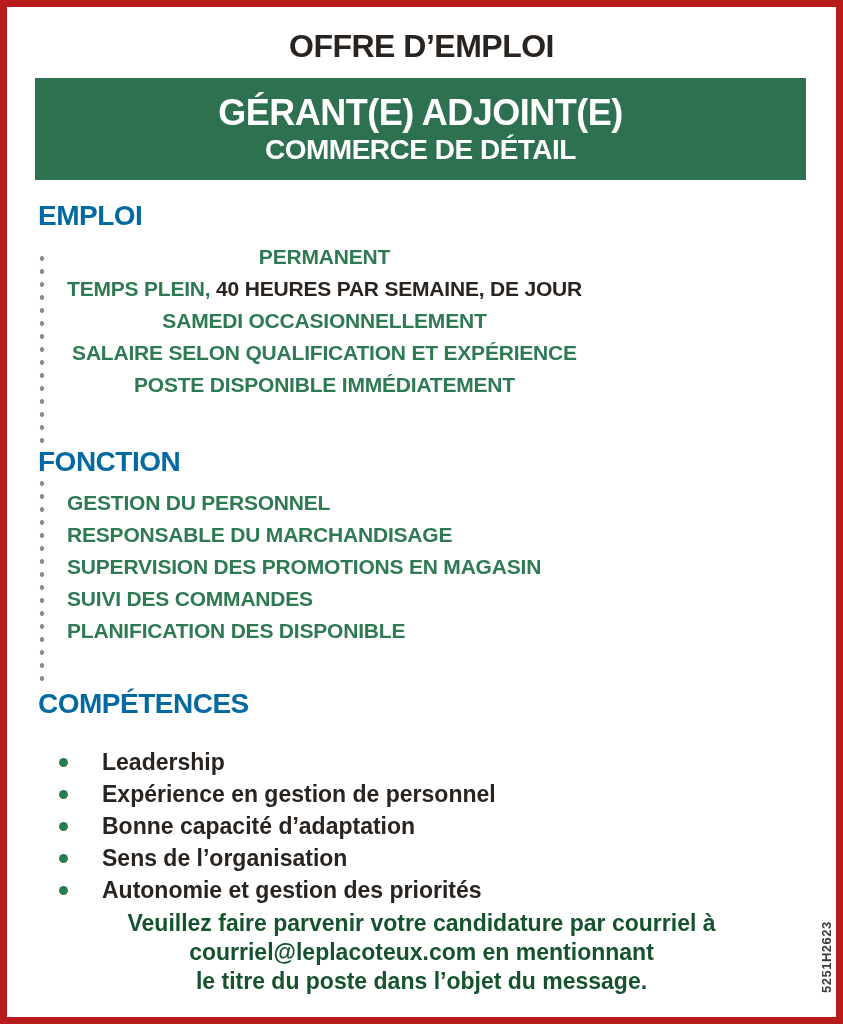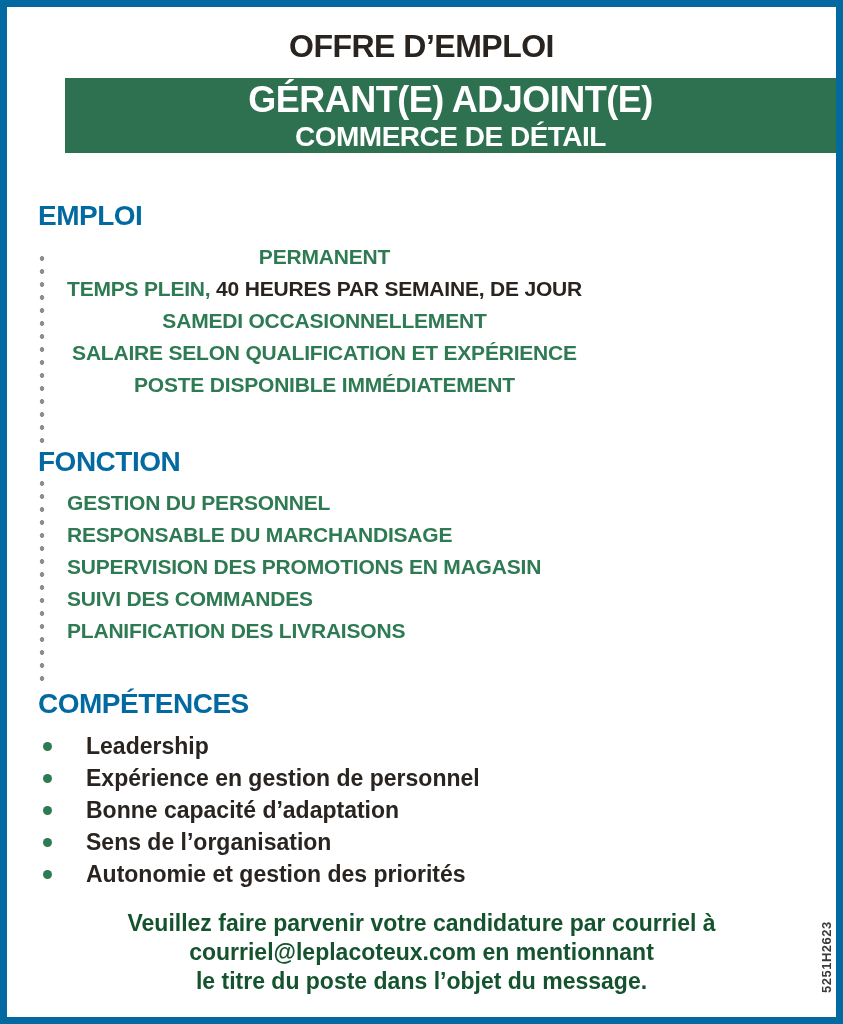--- a/index.html
+++ b/index.html
@@ -1,38 +1,38 @@
 <!DOCTYPE html>
 <html><head>
 <meta charset="utf-8">
 <style>
   html, body { margin: 0; padding: 0; background: #ffffff; }
   .page {
     position: relative;
     width: 843px; height: 1024px;
     box-sizing: border-box;
     background: #ffffff;
-    border: 7px solid #0369a1;
+    border: 7px solid #b91c1c;
     font-family: "Liberation Sans", sans-serif;
     overflow: hidden;
     color: #2a2420;
   }
   .ad-title {
     position: absolute; left: 0; right: 0; top: 20px;
     text-align: center;
     font-size: 32px; line-height: 38px; font-weight: bold;
     letter-spacing: -0.5px;
     color: #2a2420;
   }
   .banner {
     position: absolute; left: 28px; top: 71px;
-    width: 771px; height: 75px;
+    width: 771px; height: 102px;
     background: #2d7150;
     display: flex; flex-direction: column; align-items: center; justify-content: center;
-    color: #ffffff; text-align: center; margin-left: 30px;
+    color: #ffffff; text-align: center;
   }
   .banner .line1 { font-size: 36px; line-height: 42px; font-weight: bold; letter-spacing: -0.5px; }
   .banner .line2 { font-size: 28px; line-height: 32px; font-weight: bold; letter-spacing: -0.5px; }
   .section-heading {
     position: absolute; left: 31px;
     font-size: 28px; line-height: 32px; font-weight: bold;
     letter-spacing: -0.5px; color: #0369a1;
   }
   .h-emploi { top: 193px; }
   .h-fonction { top: 439px; }
@@ -54,21 +54,21 @@
   .l-fonction { top: 480px; }
   .green-list li {
     font-size: 21px; line-height: 32px; font-weight: bold;
     letter-spacing: -0.2px;
     color: #2e7a52;
     white-space: nowrap;
   }
   .green-list li .blk { color: #2a2420; }
   .bullet-list {
     position: absolute; left: 31px; top: 723px;
-    list-style: none; margin: 0; padding: 0;
+    list-style: none; margin: 16px; padding: 0;
   }
   .bullet-list li {
     display: flex; align-items: center;
     font-size: 23px; line-height: 32px; font-weight: bold;
     color: #2a2420; white-space: nowrap;
   }
   .bullet-dot {
     flex: 0 0 auto;
     width: 9px; height: 9px; border-radius: 50%;
     background: #2e7a52;
@@ -112,21 +112,21 @@
     <li><span>POSTE DISPONIBLE IMMÉDIATEMENT</span><span class="blk"></span></li>
   </ul>
 
   <div class="section-heading h-fonction">FONCTION</div>
   <div class="dotted-line d-fonction"></div>
   <ul class="green-list l-fonction">
     <li>GESTION DU PERSONNEL</li>
     <li>RESPONSABLE DU MARCHANDISAGE</li>
     <li>SUPERVISION DES PROMOTIONS EN MAGASIN</li>
     <li>SUIVI DES COMMANDES</li>
-    <li>PLANIFICATION DES LIVRAISONS</li>
+    <li>PLANIFICATION DES DISPONIBLE</li>
   </ul>
 
   <div class="section-heading h-competences">COMPÉTENCES</div>
   <ul class="bullet-list">
     <li>
         <span class="bullet-dot"></span>
         <span>Leadership</span>
       </li>
     <li>
         <span class="bullet-dot"></span>

